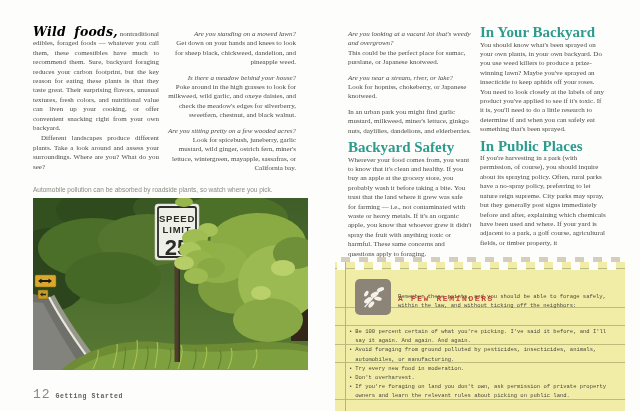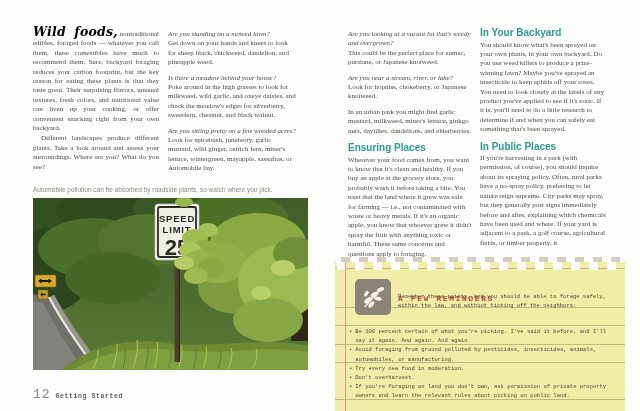--- a/index.html
+++ b/index.html
@@ -3,34 +3,34 @@
 <meta charset="utf-8">
 <style>
   * { margin:0; padding:0; box-sizing:border-box; }
   html,body { width:640px; height:411px; }
   body { font-family:"Liberation Serif", serif; background:#ffffff; position:relative; overflow:hidden; }
   .spread { position:absolute; inset:0; background:#fdfdfb; }
 
   
   .col { position:absolute; font-size:7px; line-height:9.4px; color:#4b4a46; }
   .col-1 { left:33px;  top:27px; width:126px; }
-  .col-2 { left:168px; top:30px; width:128px; }
+  .col-2 { left:168px; top:30px; width:128px;text-align:right; }
   .col-3 { left:348px; top:30px; width:124px; }
   .col-4 { left:480px; top:27px; width:126px; }
 
   .lead-para { text-align:justify; }
   .script-title { font-family:"DejaVu Serif", serif; font-style:italic; font-weight:bold;
                   font-size:12.5px; color:#000000; letter-spacing:.2px; padding-right:2px; }
   .para2 { text-indent:8px; margin-top:1px; text-align:justify; }
 
   .qa { margin-bottom:6px; }
   .qa .q { font-style:italic; }
   .plain-para { margin-bottom:6px; }
 
-  .section-heading { font-family:Liberation Sans, sans-serif; font-weight:bold; font-size:10px;
+  .section-heading { font-family:Liberation Serif, serif; font-weight:bold; font-size:15px;
                      color:#2d9b8e; margin:4px 0 2.5px; line-height:11px; }
   .col-4 .section-heading:first-child { margin-top:0; }
 
   
   .photo-caption { position:absolute; left:33px; top:186px; width:290px;
                    font-family:"Liberation Sans", sans-serif; font-size:6.5px; color:#8b8a84; }
   .photo-frame { position:absolute; left:33px; top:198px; width:275px; height:172px; overflow:hidden; }
   .photo-frame svg { display:block; }
 
   .footer { position:absolute; left:33px; top:385px; font-family:"Liberation Mono", monospace; color:#7d7c74; }
@@ -78,35 +78,35 @@
     <div class="qa">
       <div class="q">Are you standing on a mowed lawn?</div>
       <div class="a">Get down on your hands and knees to look for sheep black, chickweed, dandelion, and pineapple weed.</div>
     </div>
     <div class="qa">
       <div class="q">Is there a meadow behind your house?</div>
       <div class="a">Poke around in the high grasses to look for milkweed, wild garlic, and oxeye daisies, and check the meadow's edges for silverberry, sweetfern, chestnut, and black walnut.</div>
     </div>
     <div class="qa">
       <div class="q">Are you sitting pretty on a few wooded acres?</div>
-      <div class="a">Look for spicebush, juneberry, garlic mustard, wild ginger, ostrich fern, miner's lettuce, wintergreen, mayapple, sassafras, or Automobile bay.</div>
+      <div class="a">Look for spicebush, juneberry, garlic mustard, wild ginger, ostrich fern, miner's lettuce, wintergreen, mayapple, sassafras, or California bay.</div>
     </div>
   </div>
 
   <div class="col col-3">
     <div class="qa">
       <div class="q">Are you looking at a vacant lot that's weedy and overgrown?</div>
       <div class="a">This could be the perfect place for sumac, purslane, or Japanese knotweed.</div>
     </div>
     <div class="qa">
       <div class="q">Are you near a stream, river, or lake?</div>
       <div class="a">Look for hopniss, chokeberry, or Japanese knotweed.</div>
     </div>
     <div class="plain-para">In an urban park you might find garlic mustard, milkweed, miner's lettuce, ginkgo nuts, daylilies, dandelions, and elderberries.</div>
-    <div class="section-heading">Ensuring Places</div>
+    <div class="section-heading">Backyard Safety</div>
     <div>Wherever your food comes from, you want to know that it's clean and healthy. If you buy an apple at the grocery store, you probably wash it before taking a bite. You trust that the land where it grew was safe for farming — i.e., not contaminated with waste or heavy metals. If it's an organic apple, you know that whoever grew it didn't spray the fruit with anything toxic or harmful. These same concerns and questions apply to foraging.</div>
   </div>
 
   <div class="col col-4">
     <div class="section-heading">In Your Backyard</div>
     <div style="margin-bottom:6px;">You should know what's been sprayed on your own plants, in your own backyard. Do you use weed killers to produce a prize-winning lawn? Maybe you've sprayed an insecticide to keep aphids off your roses. You need to look closely at the labels of any product you've applied to see if it's toxic. If it is, you'll need to do a little research to determine if and when you can safely eat something that's been sprayed.</div>
     <div class="section-heading">In Public Places</div>
     <div>If you're harvesting in a park (with permission, of course), you should inquire about its spraying policy. Often, rural parks have a no-spray policy, preferring to let nature reign supreme. City parks may spray, but they generally post signs immediately before and after, explaining which chemicals have been used and where. If your yard is adjacent to a park, a golf course, agricultural fields, or timber property, it</div>
   </div>
 

